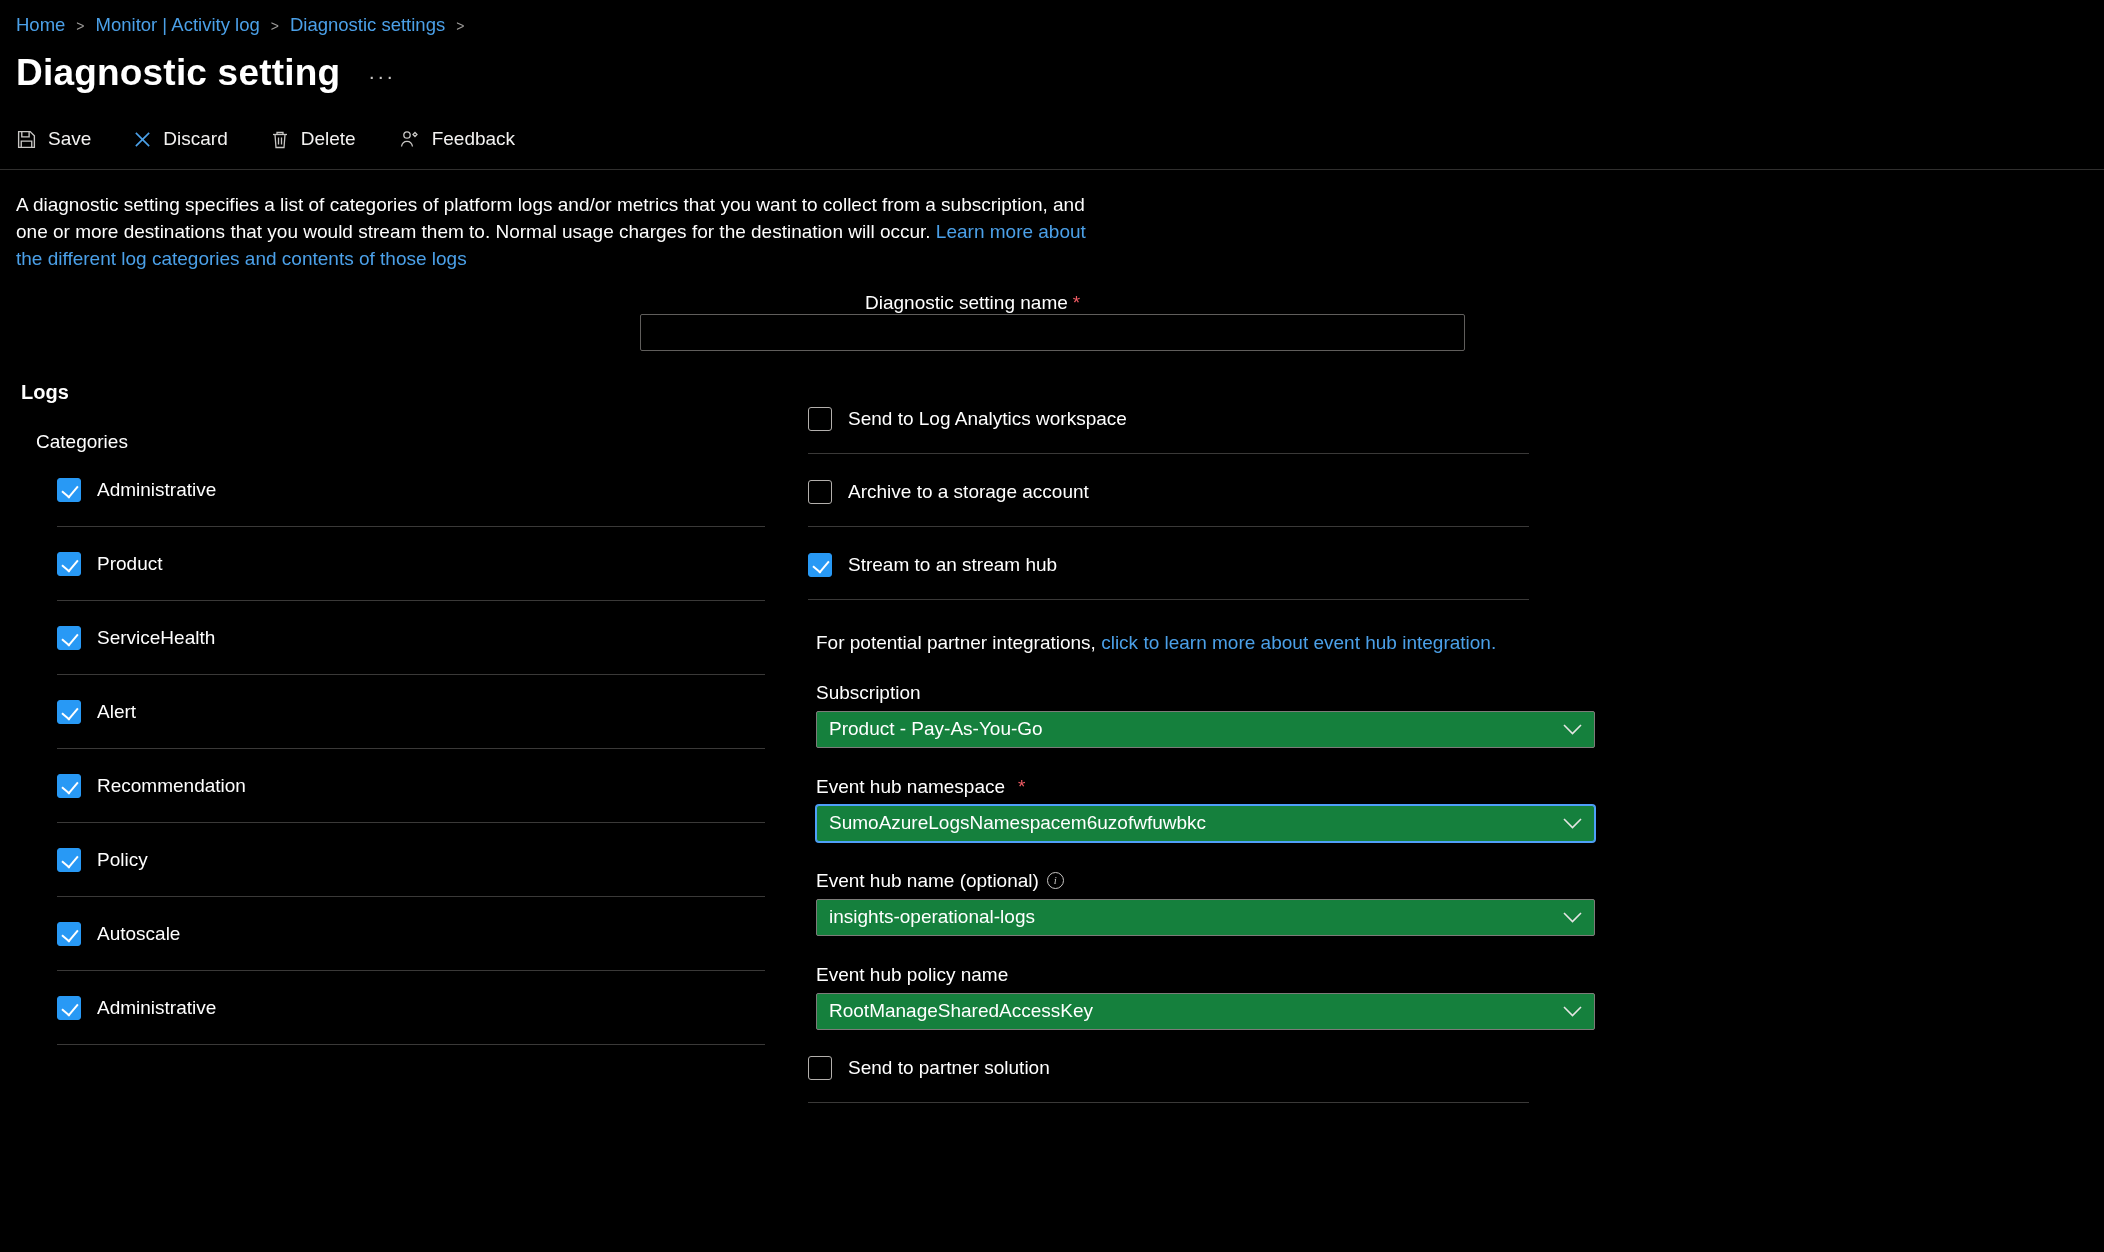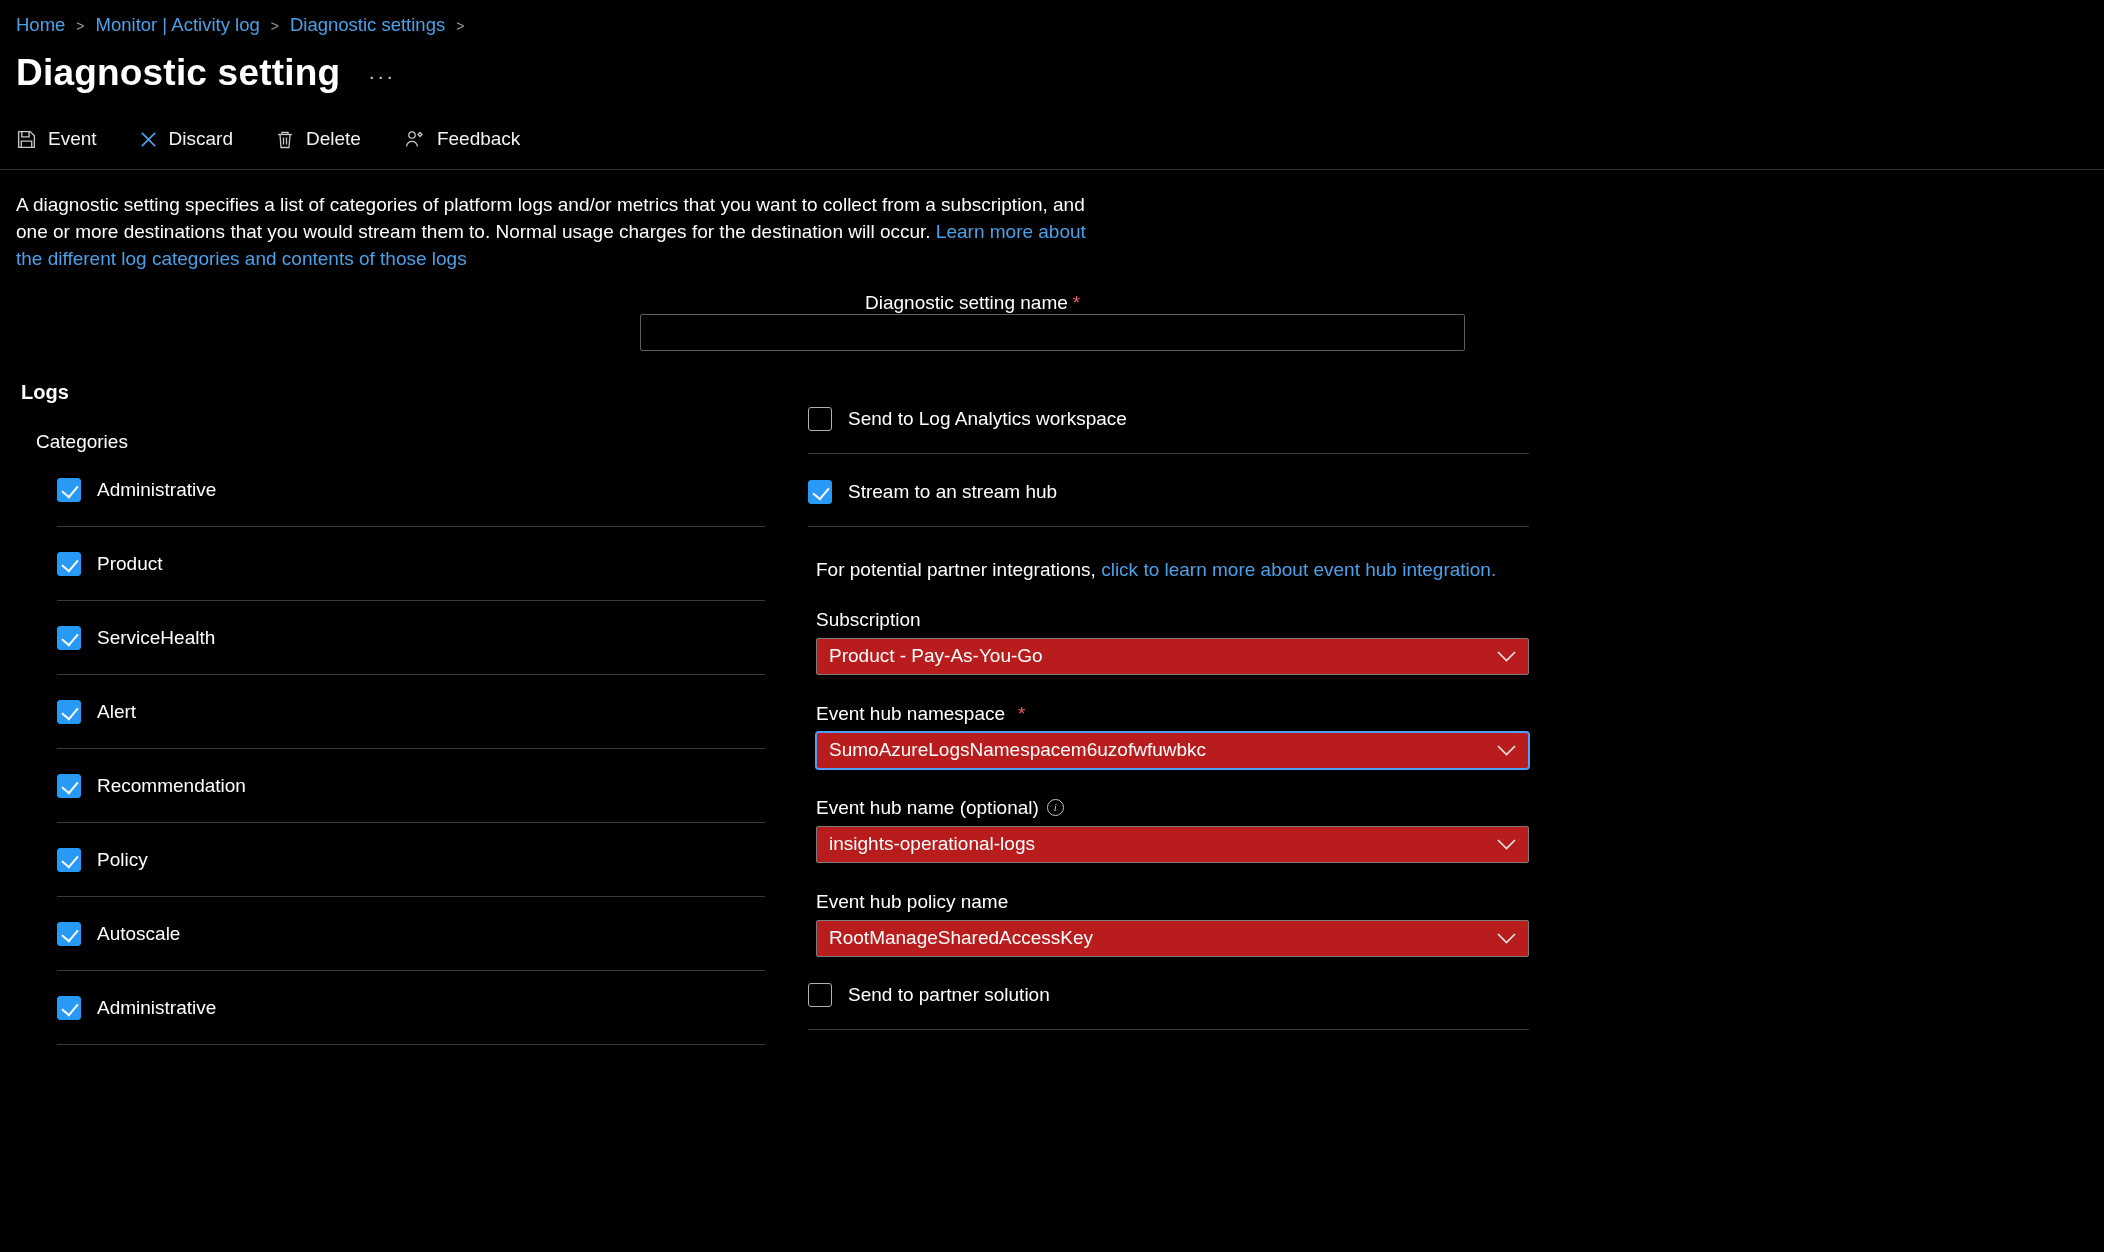--- a/index.html
+++ b/index.html
@@ -83,21 +83,21 @@
   .partner-line { color:#fdfdfd; }
   .field { margin-top:28px; }
   .field:first-of-type { margin-top:30px; }
   .field-label-row { display:flex; align-items:center; gap:8px; margin-bottom:7px; }
   .info-icon {
     width:17px; height:17px; border:1px solid #c8c6c4; border-radius:50%;
     color:#c8c6c4; font-size:11px; line-height:15px; text-align:center;
     font-style:italic; font-family:"Liberation Serif",serif; cursor:pointer;
   }
   .dropdown {
-    width:713px; height:37px; background:#b91c1c;
+    width:779px; height:37px; background:#15803d;
     border:1px solid #7d7b79; border-radius:2px;
     display:flex; align-items:center; justify-content:space-between;
     padding:0 12px; cursor:pointer;
   }
   .dropdown.focused { border-color:#4f9ff8; box-shadow:0 0 0 1px #4f9ff8; border-radius:3px; }
   .chev { flex:0 0 auto; margin-left:10px; }
 </style>
 </head>
 <body>
 
@@ -117,21 +117,21 @@
     <span class="ellipsis-btn">···</span>
   </div>
 
   <div class="toolbar">
     <div class="tool">
       <svg width="21" height="21" viewBox="0 0 20 20" fill="none" stroke="#c8c6c4" stroke-width="1.3">
         <path d="M2.5 2.5h11l4 4v11h-15z"></path>
           <path d="M5.5 2.5v5h7v-5"></path>
           <path d="M5 17.5v-6h10v6"></path>
       </svg>
-      <span>Event</span>
+      <span>Save</span>
     </div>
     <div class="tool">
       <svg width="19" height="19" viewBox="0 0 20 20" fill="none" stroke="#4ba0e8" stroke-width="1.7">
         <path d="M3 3l14 14M17 3L3 17"></path>
       </svg>
       <span>Discard</span>
     </div>
     <div class="tool">
       <svg width="20" height="21" viewBox="0 0 20 20" fill="none" stroke="#c8c6c4" stroke-width="1.3">
         <path d="M3 5h14"></path>
@@ -202,20 +202,24 @@
       </div>
     </div>
 
     <div class="col-right">
 
       <div class="dest-option">
         <span class="checkbox"></span>
         <span>Send to Log Analytics workspace</span>
       </div>
 
+      <div class="dest-option">
+        <span class="checkbox"></span>
+        <span>Archive to a storage account</span>
+      </div>
 
       <div class="dest-option">
         <span class="checkbox checked"></span>
         <span>Stream to an stream hub</span>
       </div>
 
       <div class="eventhub-panel">
         <div class="partner-line"><span>For potential partner integrations, </span><a>click to learn more about event hub integration.</a></div>
 
         <div class="field">

